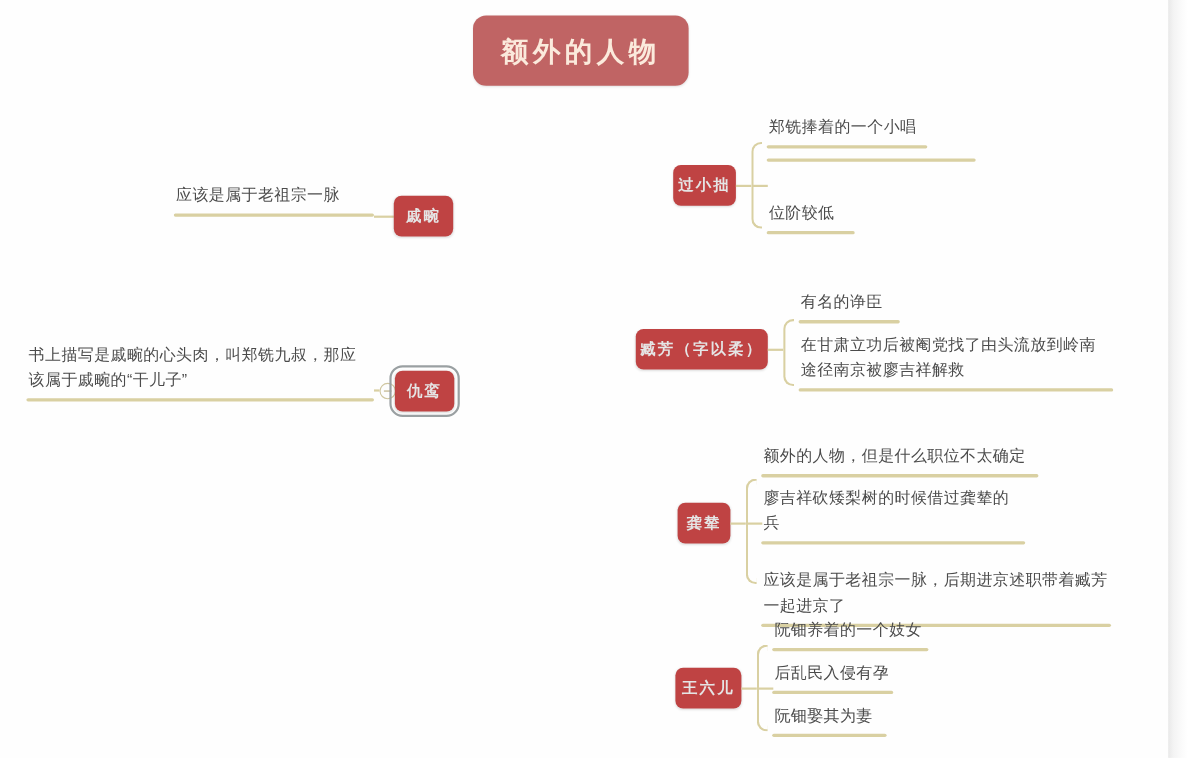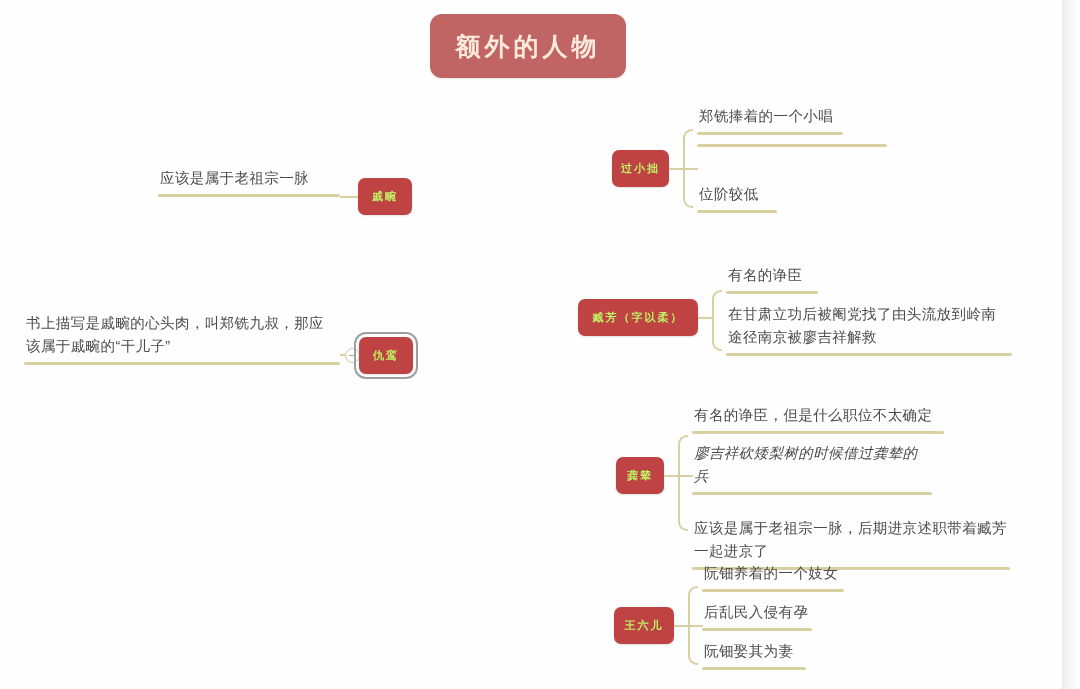--- a/index.html
+++ b/index.html
@@ -53,24 +53,24 @@
     font-size: 25px;
     font-weight: 700;
     letter-spacing: 4px;
     color: #fbeadc;
     box-shadow: 0 1px 2px rgba(0,0,0,0.10);
   }
 
   .branch-node {
     background: #bf4343;
     border-radius: 7px;
-    font-size: 11px;
+    font-size: 14px;
     font-weight: 700;
     letter-spacing: 2px;
-    color: #bef264;
+    color: #e5e5e5;
     box-shadow: 0 1px 2px rgba(0,0,0,0.12);
   }
 
   .branch-node.selected {
     outline: 2px solid #9aa0a2;
     outline-offset: 3px;
     border-radius: 7px;
   }
 
   
@@ -209,24 +209,24 @@
   </div>
 
   <div class="node branch-node" style="left:616px; top:457px; width:48px; height:37px;">
     <span>龚辇</span>
   </div>
   <div class="stub" style="left:664px; top:475px; width:14px;"></div>
   <div class="spine" style="left:678px; top:435px; width:10px; height:96px;"></div>
   <div class="tick" style="left:679px; top:475px; width:14px;"></div>
 
   <div class="leaf right" style="left:692px; top:404px; width:252px;">
-    <span class="leaf-text">有名的诤臣，但是什么职位不太确定</span>
-    <span class="leaf-rule"></span>
-  </div>
-  <div class="leaf right" style="left:692px; top:442px; width:240px;font-style:italic;">
+    <span class="leaf-text">额外的人物，但是什么职位不太确定</span>
+    <span class="leaf-rule"></span>
+  </div>
+  <div class="leaf right" style="left:692px; top:442px; width:240px;">
     <span class="leaf-text">廖吉祥砍矮梨树的时候借过龚辇的兵</span>
     <span class="leaf-rule"></span>
   </div>
   <div class="leaf right" style="left:692px; top:481px; width:318px;margin-top:36px;">
     <span class="leaf-text">应该是属于老祖宗一脉，后期进京述职带着臧芳一起进京了</span>
     <span class="leaf-rule"></span>
   </div>
 
   <div class="node branch-node" style="left:614px; top:607px; width:60px; height:37px;">
     <span>王六儿</span>

